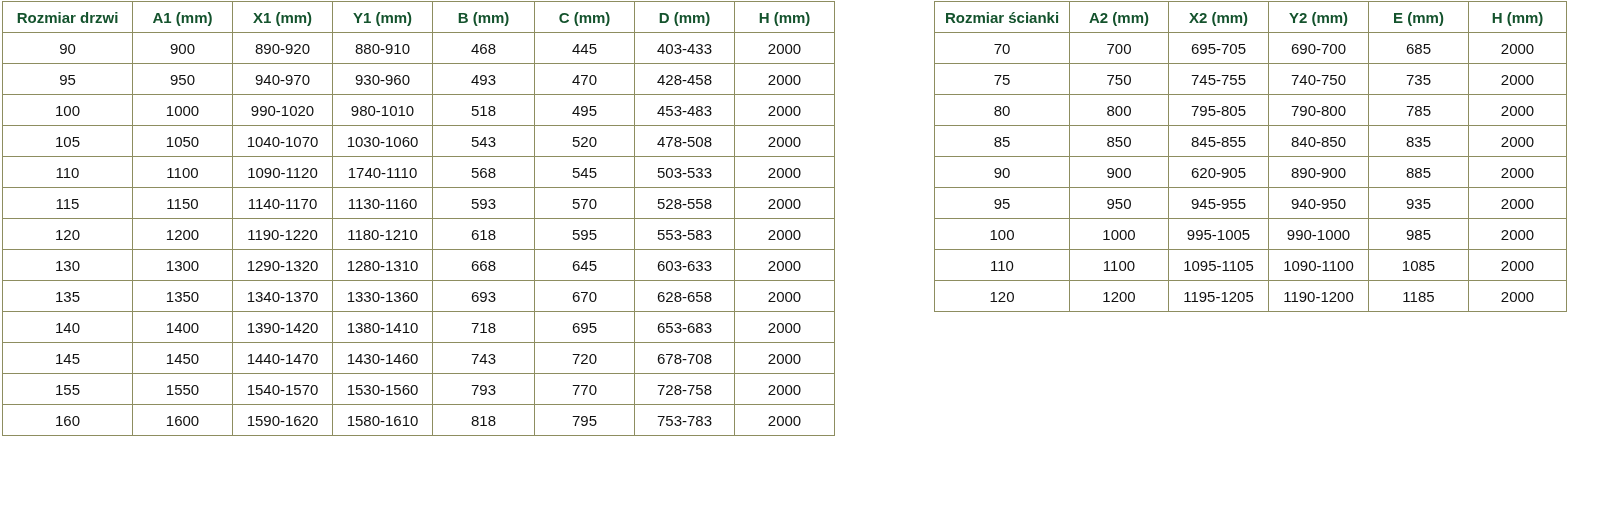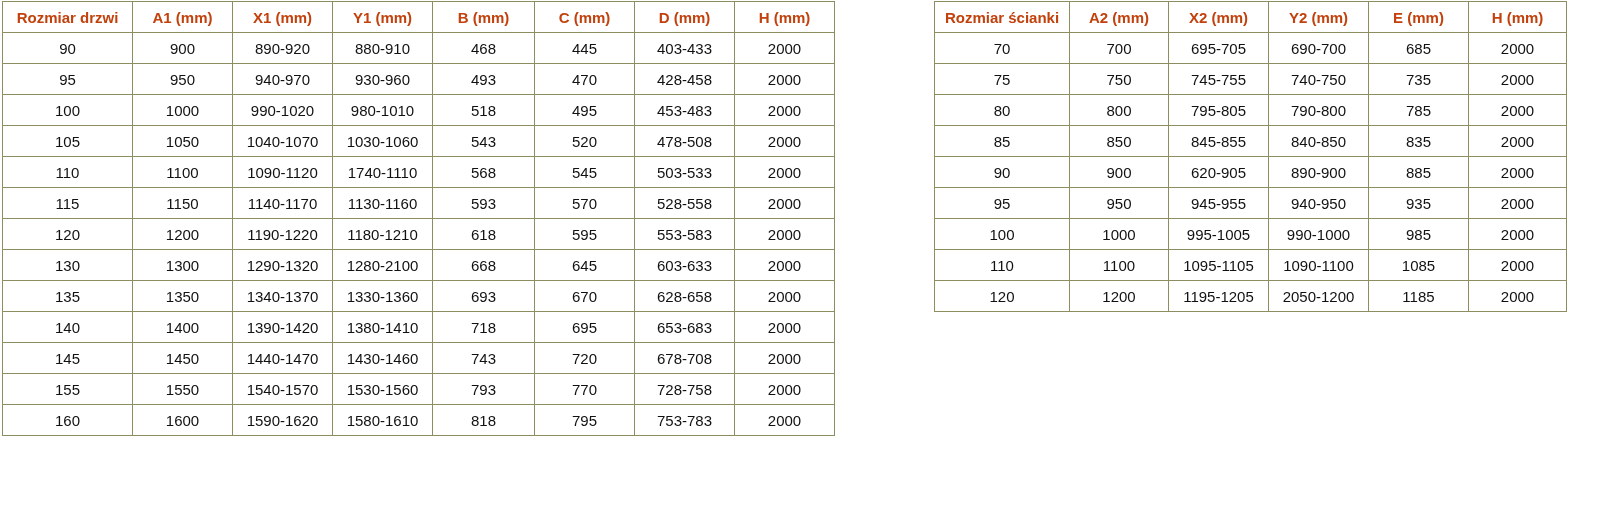--- a/index.html
+++ b/index.html
@@ -31,21 +31,21 @@
     vertical-align: middle;
     height: 30px;
     padding: 0 2px;
     font-size: 15px;
     line-height: 1;
     white-space: nowrap;
     overflow: hidden;
   }
   table.spec-table th {
     font-weight: bold;
-    color: #c2410c;
+    color: #14532d;
     margin-left: 16px;
   }
   table.spec-table td {
     font-weight: normal;
     color: #111111;
   }
   #door-table {
     left: 2px;
     top: 1px;
     width: 832px;
@@ -152,21 +152,21 @@
           <td>1180-1210</td>
           <td>618</td>
           <td>595</td>
           <td>553-583</td>
           <td>2000</td>
         </tr>
         <tr>
           <td>130</td>
           <td>1300</td>
           <td>1290-1320</td>
-          <td>1280-2100</td>
+          <td>1280-1310</td>
           <td>668</td>
           <td>645</td>
           <td>603-633</td>
           <td>2000</td>
         </tr>
         <tr>
           <td>135</td>
           <td>1350</td>
           <td>1340-1370</td>
           <td>1330-1360</td>
@@ -299,20 +299,20 @@
           <td>1100</td>
           <td>1095-1105</td>
           <td>1090-1100</td>
           <td>1085</td>
           <td>2000</td>
         </tr>
         <tr>
           <td>120</td>
           <td>1200</td>
           <td>1195-1205</td>
-          <td>2050-1200</td>
+          <td>1190-1200</td>
           <td>1185</td>
           <td>2000</td>
         </tr>
       </tbody>
   </table>
 
 </div>
 
 </body></html>

